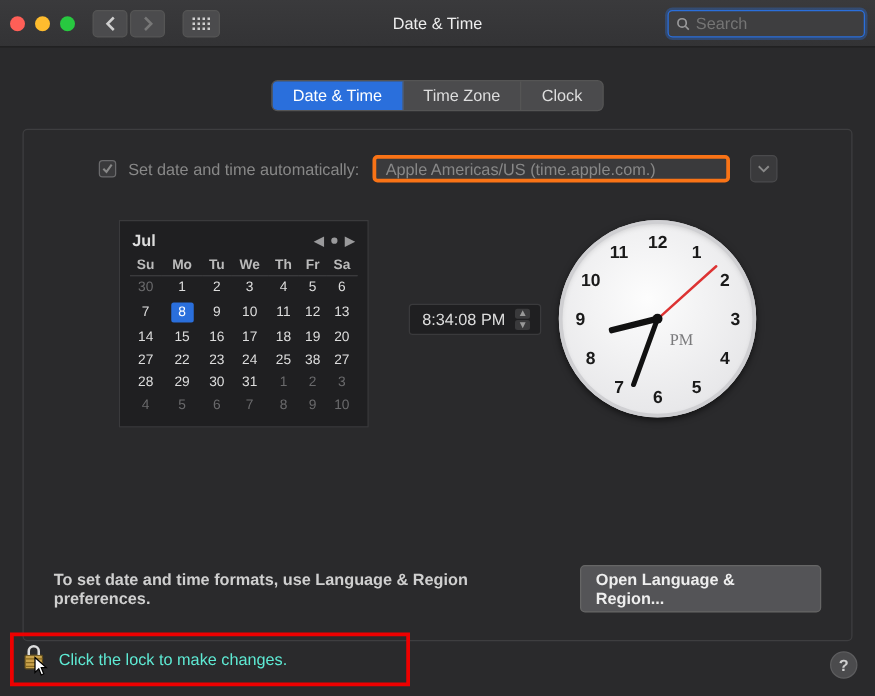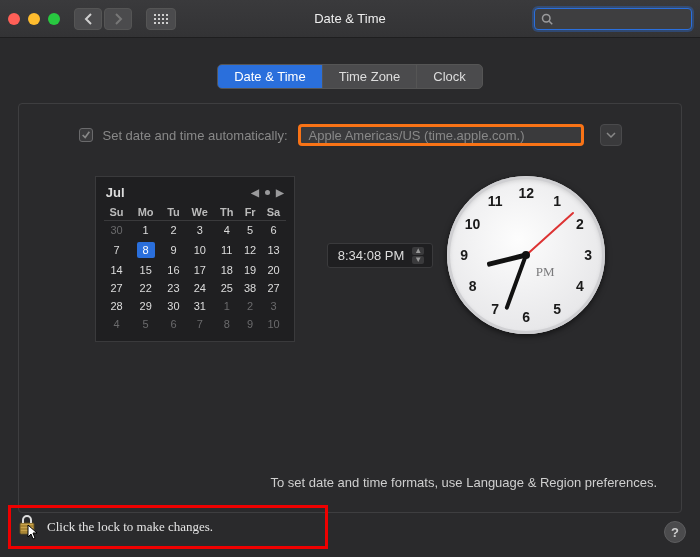--- a/index.html
+++ b/index.html
@@ -127,34 +127,34 @@
     .num { position:absolute; font-weight:600; color:#1a1a1a; font-size:14px; transform:translate(-50%,-50%); }
     .ampm { position:absolute; left:56%; top:56%; font-size:13px; color:#7a7a7c;font-family:Liberation Serif, serif; }
     .hand { position:absolute; left:50%; top:50%; transform-origin: 50% 100%; background:#111; border-radius:2px; }
     .hand.hour { width:5px; height:40px; transform: translate(-50%,-100%) rotate(256deg); }
     .hand.min  { width:4px; height:58px; transform: translate(-50%,-100%) rotate(200deg); }
     .hand.sec  { width:1.5px; height:64px; background:#d33; transform: translate(-50%,-100%) rotate(48deg); }
     .pivot { position:absolute; left:50%; top:50%; width:8px; height:8px; background:#111; border-radius:50%; transform:translate(-50%,-50%); }
     
     .panel-foot {
       position:absolute; left:24px; right:24px; bottom:22px;
-      display:flex; align-items:center; justify-content:flex-end; gap:14px;
+      display:flex; align-items:center; justify-content:flex-start; gap:14px;
       color:#cfcfcf;
+      font-weight:bold;
     }
     .btn {
       background:#545457; border:1px solid #666; border-radius:4px;
       padding: 3px 12px; color:#eee; font-size:13px;
     }
     
     .lock-row {
       position:absolute; left:8px; bottom:8px;
       border:3px solid #e00; padding: 6px 10px 6px 6px;
-      display:flex; align-items:center; gap:10px; color:#e5e5e5;
+      display:flex; align-items:center; gap:10px; color:#5eead4;
       width: 320px;
-      font-family: Liberation Serif, serif;
     }
     .lock-row svg.lock { width:20px; height:22px; }
     .help-btn {
       position:absolute; right:14px; bottom:14px;
       width:22px; height:22px; border-radius:50%;
       background:#4b4b4d; border:1px solid #5d5d5f;
       display:flex; align-items:center; justify-content:center; color:#cfcfcf;
       font-weight:600;
     }
   </style>
@@ -194,20 +194,21 @@
         <span></span>
         <span></span>
     </span>
   </div>
   <div class="win-title">Date &amp; Time</div>
   <div class="search-wrap">
     <svg width="12" height="12" viewBox="0 0 16 16">
         <circle cx="7" cy="7" r="5" fill="none" stroke="#9a9a9c" stroke-width="2"></circle>
         <line x1="11" y1="11" x2="15" y2="15" stroke="#9a9a9c" stroke-width="2"></line>
       </svg>
+    <input type="text" placeholder="Search" style="">
   </div>
 </div>
 
 <div class="content">
 
   <div class="tabs">
     <div class="seg">
       <div class="seg-btn active">Date &amp; Time</div>
       <div class="seg-btn">Time Zone</div>
       <div class="seg-btn">Clock</div>
@@ -339,20 +340,21 @@
             <span class="num" style="left: 25.3064px; top: 110px;">8</span>
             <span class="num" style="left: 17px; top: 79px;">9</span>
             <span class="num" style="left: 25.3064px; top: 48px;">10</span>
             <span class="num" style="left: 48px; top: 25.3064px;">11</span>
           </div>
       </div>
     </div>
 
     <div class="panel-foot">
       <span>To set date and time formats, use Language &amp; Region preferences.</span>
+      <span class="btn">Open Language &amp; Region...</span>
     </div>
   </div>
 </div>
 
 <div class="lock-row">
   <span style="position:relative;display:inline-block;">
     <svg class="lock" viewBox="0 0 20 22">
       <rect x="3" y="9" width="14" height="11" rx="1" fill="#c9a24a" stroke="#5a4a20"></rect>
       <line x1="3" y1="12" x2="17" y2="12" stroke="#8a6a20"></line>
         <line x1="3" y1="15" x2="17" y2="15" stroke="#8a6a20"></line>

